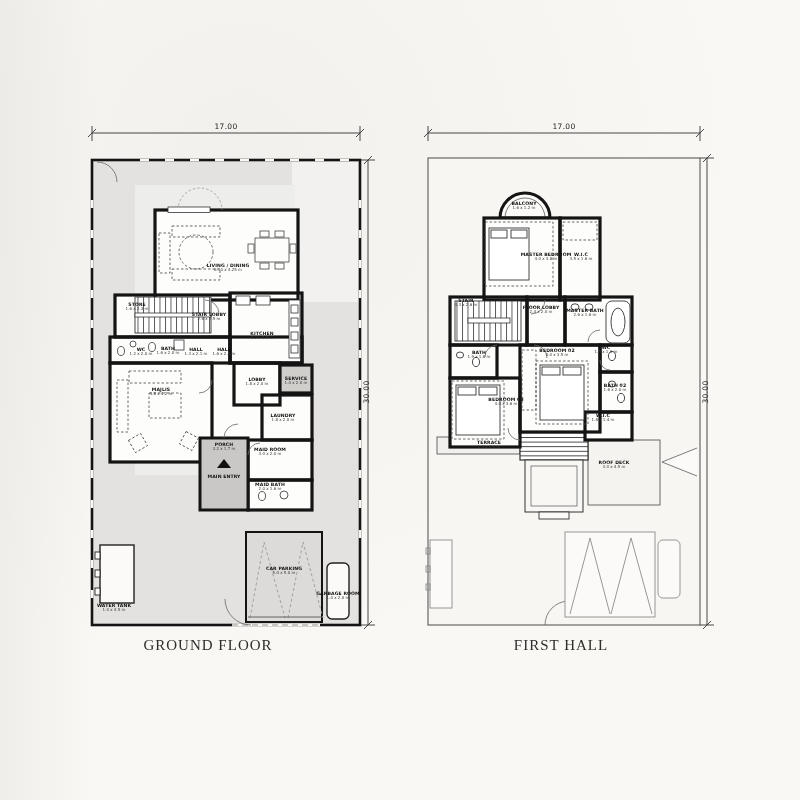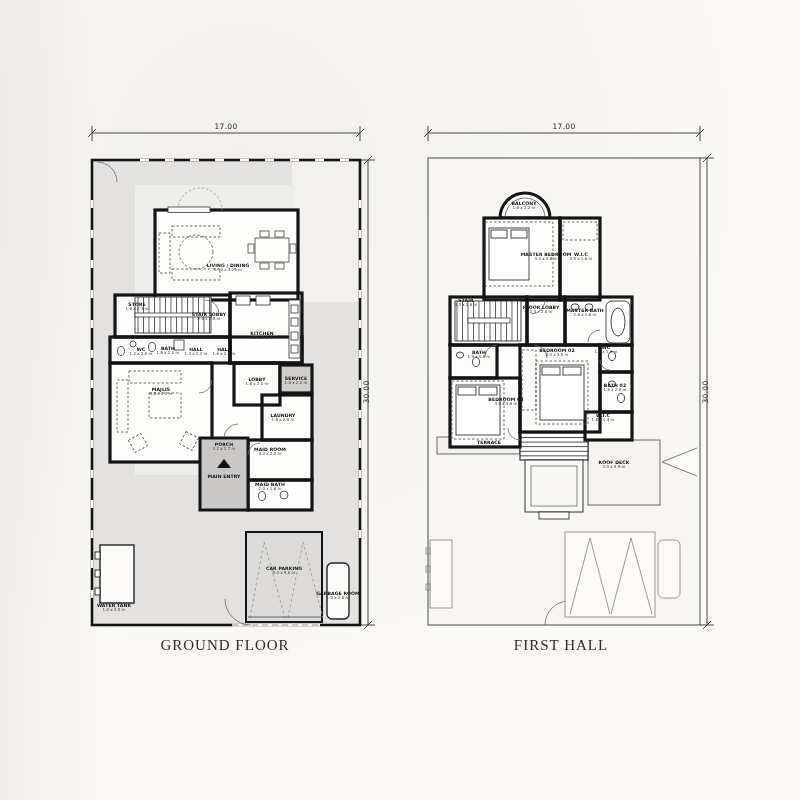--- a/index.html
+++ b/index.html
@@ -410,16 +410,16 @@
       <div class="room-label" style="left: 489px; top: 445px;">
         <span class="rn">TERRACE</span>
         <span class="rd">1.5 x 4.0 m</span>
       </div>
       <div class="room-label" style="left: 614px; top: 465px;">
         <span class="rn">ROOF DECK</span>
         <span class="rd">3.0 x 4.5 m</span>
       </div>
     </div>
 
-  <div class="floor-title" style="left:225px;top:645px">GROUND FLOOR</div>
+  <div class="floor-title" style="left:208px;top:645px">GROUND FLOOR</div>
   <div class="floor-title" style="left:561px;top:645px">FIRST HALL</div>
 
 </div>
 
 </body></html>

